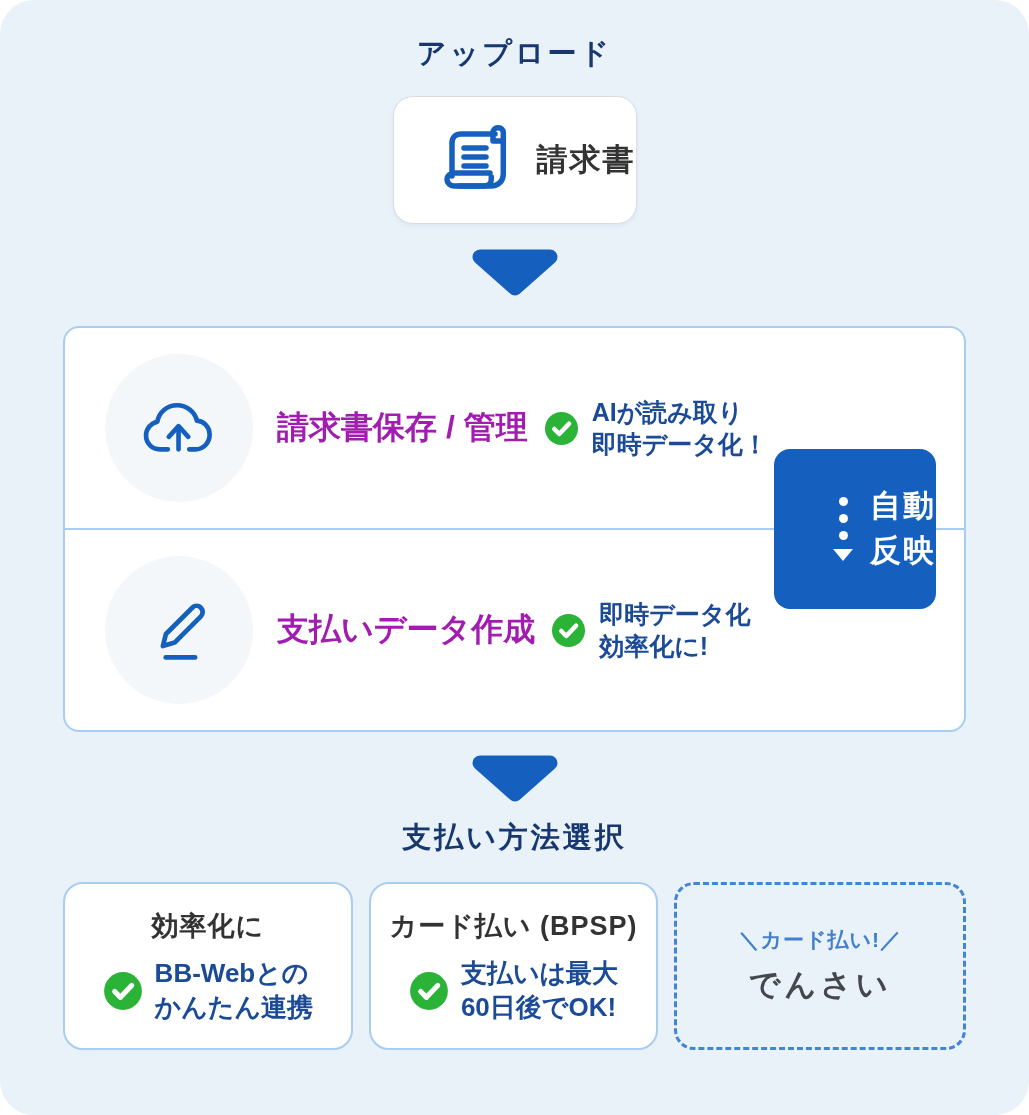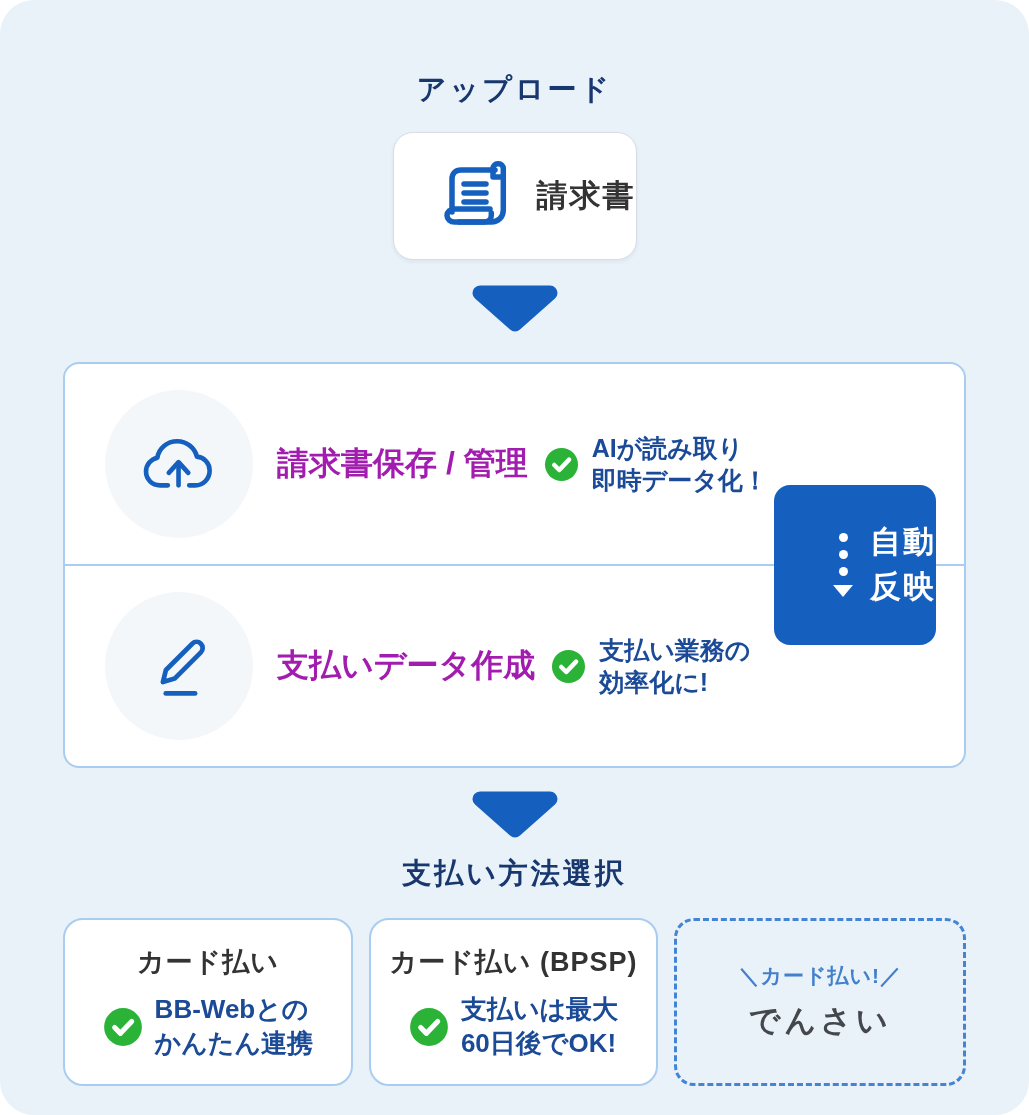--- a/index.html
+++ b/index.html
@@ -5,21 +5,21 @@
   html,body{margin:0;padding:0;background:#ffffff;}
   body{width:1029px;height:1115px;font-family:"Liberation Sans","DejaVu Sans",sans-serif;}
   .board{
     width:1029px;height:1115px;box-sizing:border-box;
     background:#e9f1f9;border-radius:34px;overflow:hidden;
     display:flex;flex-direction:column;align-items:center;
   }
   .section-heading{
     font-weight:bold;font-size:29px;color:#17376e;letter-spacing:3px;
   }
-  .h-upload{margin-top:70px;}
+  .h-upload{margin-top:34px;}
   .h-payment{margin-top:14px;}
 
   
   .invoice-card{
     margin-top:22px;width:244px;height:128px;box-sizing:border-box;
     background:#ffffff;border:1px solid #d9dde2;border-radius:20px;
     box-shadow:0 2px 4px rgba(40,70,110,.06);
     display:flex;align-items:center;justify-content:flex-end;gap:24px;
   }
   .invoice-label{font-size:31px;font-weight:bold;color:#333333;letter-spacing:2px;}
@@ -136,21 +136,21 @@
       </div>
       <div class="row-title">支払いデータ作成</div>
       <div class="row-benefit">
         <span>
           <svg width="35" height="35" viewBox="0 0 36 36">
             <circle cx="18" cy="18" r="17" fill="#2bb337"></circle>
             <path d="M10.5 18.5l5.2 5.2L25.8 13" stroke="#ffffff" stroke-width="4.6" fill="none" stroke-linecap="round" stroke-linejoin="round"></path>
           </svg>
         </span>
         <div class="benefit-text">
-          <div>支払い業務の</div>
+          <div>即時データ化</div>
           <div>効率化に!</div>
         </div>
       </div>
     </div>
 
     <div class="auto-badge">
       <span class="dotted-arrow">
         <span class="dot"></span>
         <span class="dot"></span>
         <span class="dot"></span>
@@ -167,21 +167,21 @@
     <svg width="104" height="52" viewBox="0 0 104 52">
       <path d="M17 11h70L52 42z" fill="#1560bf" stroke="#1560bf" stroke-width="15" stroke-linejoin="round"></path>
     </svg>
   </span>
 
   <div class="section-heading h-payment">支払い方法選択</div>
 
   <div class="pay-cards">
 
     <div class="pay-card">
-      <div class="pay-title">カード払い</div>
+      <div class="pay-title">効率化に</div>
       <div class="pay-benefit">
         <span>
           <svg width="40" height="40" viewBox="0 0 36 36">
             <circle cx="18" cy="18" r="17" fill="#2bb337"></circle>
             <path d="M10.5 18.5l5.2 5.2L25.8 13" stroke="#ffffff" stroke-width="4.6" fill="none" stroke-linecap="round" stroke-linejoin="round"></path>
           </svg>
         </span>
         <div class="benefit-text">
           <div>BB-Webとの</div>
           <div>かんたん連携</div>

